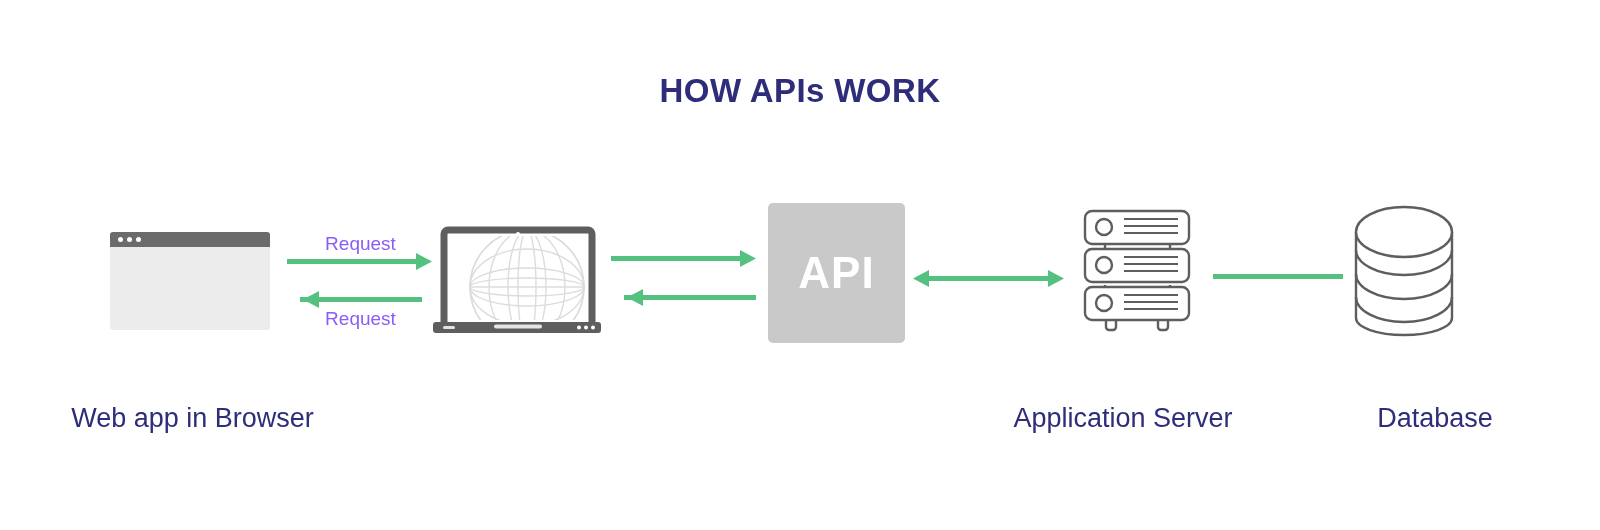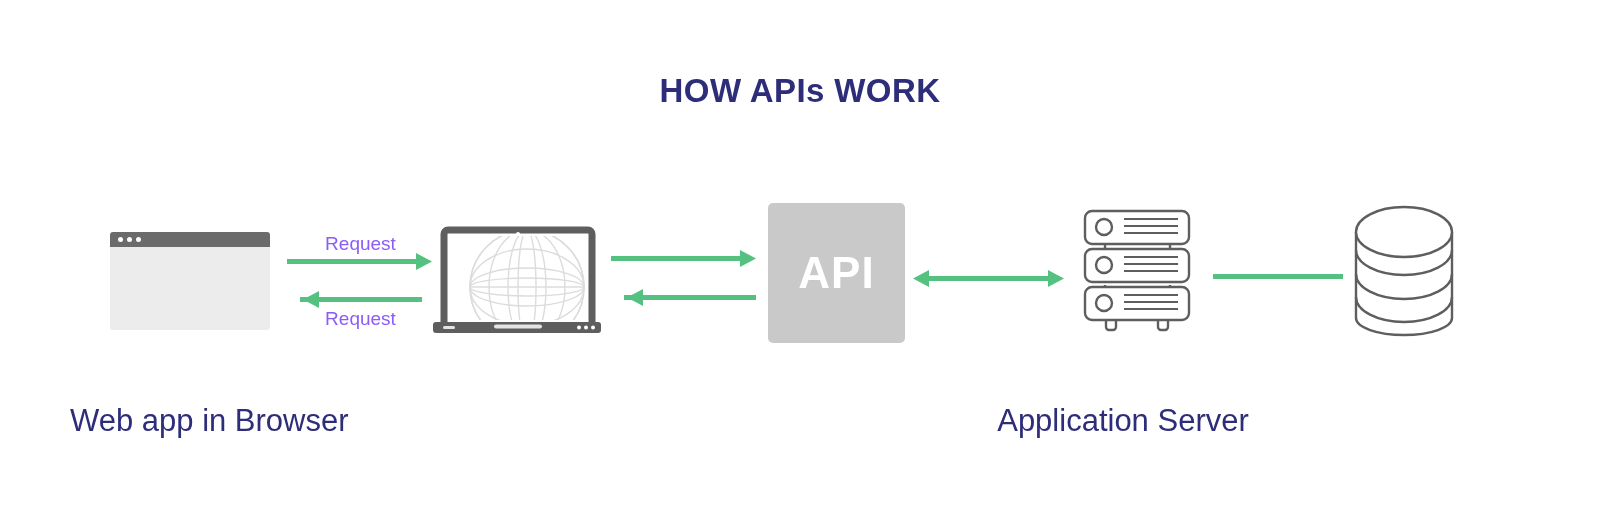--- a/index.html
+++ b/index.html
@@ -31,21 +31,21 @@
     font-size: 33px;
     font-weight: bold;
     letter-spacing: 0.4px;
     color: #2e2d7a;
     white-space: nowrap;
   }
 
   
   .caption {
     position: absolute;
-    font-size: 31px;
+    font-size: 27px;
     color: #2e2d7a;
     white-space: nowrap;
     text-align: center;
     font-weight: 400;
   }
   #cap-browser { left: 70px;   top: 403px; width: 245px; }
   #cap-internet{ left: 405px;  top: 403px; width: 210px; }
   #cap-appserver{left: 988px; top: 403px; width: 270px; }
   #cap-database{ left: 1320px; top: 403px; width: 230px; }
 
@@ -256,14 +256,15 @@
         <rect x="1213" y="274" width="130" height="5"></rect>
       </g>
     </g>
   </svg>
 
   <div class="arrow-label" id="lbl-request">Request</div>
   <div class="arrow-label" id="lbl-response">Request</div>
 
   <div class="caption" id="cap-browser">Web app in Browser</div>
   <div class="caption" id="cap-appserver">Application Server</div>
+  <div class="caption" id="cap-database">Database</div>
 
 </div>
 
 </body></html>

